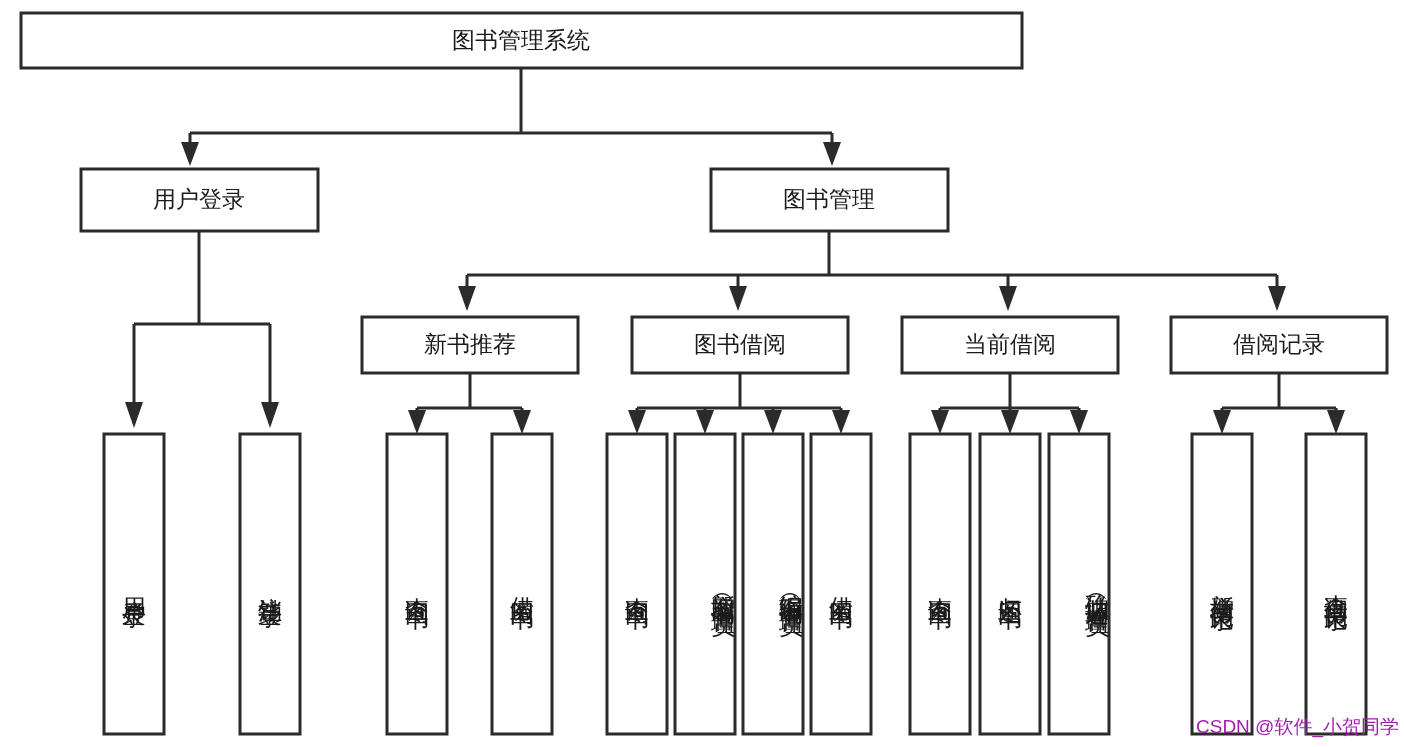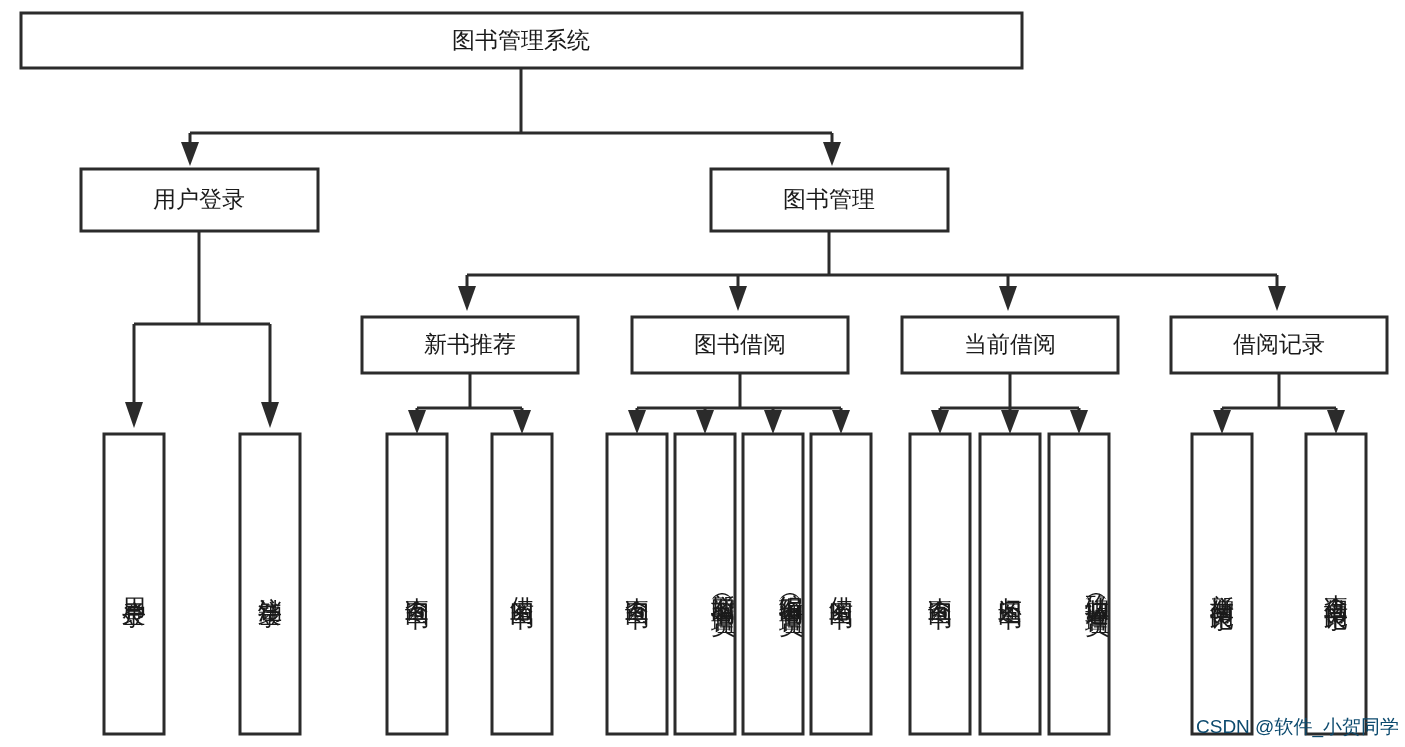--- a/index.html
+++ b/index.html
@@ -64,21 +64,21 @@
     white-space: nowrap;
     pointer-events: none;
   }
   .leaf-label.center-v {
     align-items: center;
   }
   .watermark {
     position: absolute;
     font-family: "Liberation Sans", "DejaVu Sans", sans-serif;
     font-size: 19px;
-    color: #0c4a6e;
+    color: #a21caf;
     white-space: nowrap;
     left: 1196px;
     top: 714px;
   }
 </style>
 </head>
 <body>
 
 <div id="diagram-root">
 

